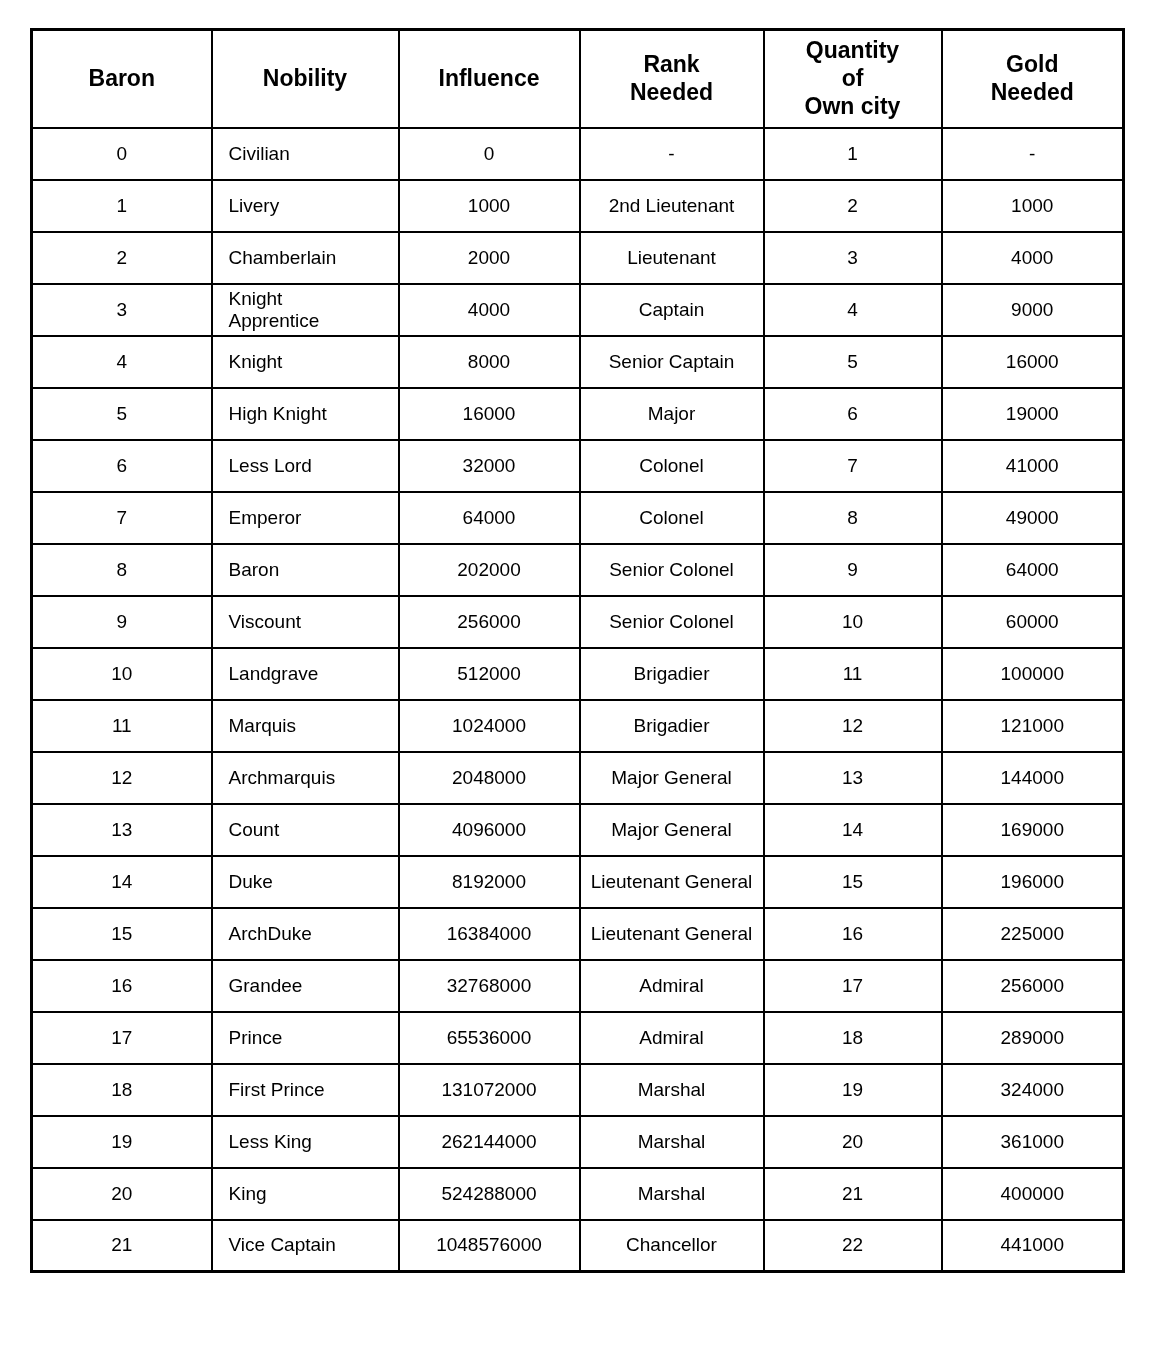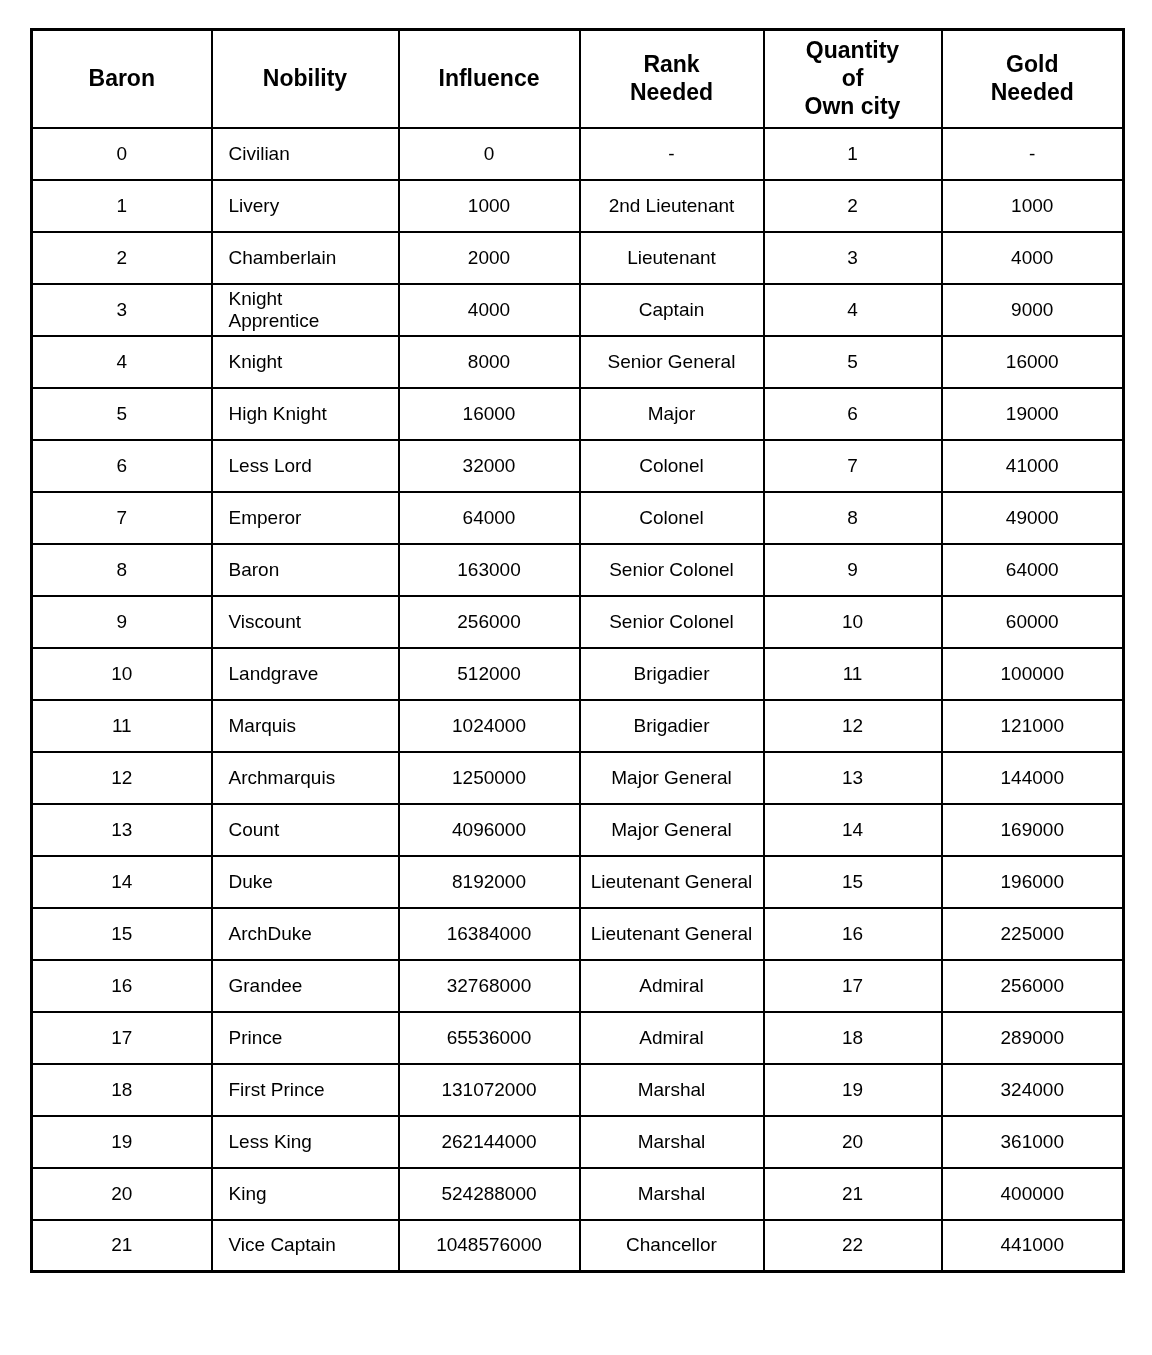--- a/index.html
+++ b/index.html
@@ -118,21 +118,21 @@
           <td class="col-1">Knight Apprentice</td>
           <td class="col-2">4000</td>
           <td class="col-3">Captain</td>
           <td class="col-4">4</td>
           <td class="col-5">9000</td>
         </tr>
         <tr>
           <td class="col-0">4</td>
           <td class="col-1">Knight</td>
           <td class="col-2">8000</td>
-          <td class="col-3">Senior General</td>
+          <td class="col-3">Senior Captain</td>
           <td class="col-4">5</td>
           <td class="col-5">16000</td>
         </tr>
         <tr>
           <td class="col-0">5</td>
           <td class="col-1">High Knight</td>
           <td class="col-2">16000</td>
           <td class="col-3">Major</td>
           <td class="col-4">6</td>
           <td class="col-5">19000</td>
@@ -149,21 +149,21 @@
           <td class="col-0">7</td>
           <td class="col-1">Emperor</td>
           <td class="col-2">64000</td>
           <td class="col-3">Colonel</td>
           <td class="col-4">8</td>
           <td class="col-5">49000</td>
         </tr>
         <tr>
           <td class="col-0">8</td>
           <td class="col-1">Baron</td>
-          <td class="col-2">163000</td>
+          <td class="col-2">202000</td>
           <td class="col-3">Senior Colonel</td>
           <td class="col-4">9</td>
           <td class="col-5">64000</td>
         </tr>
         <tr>
           <td class="col-0">9</td>
           <td class="col-1">Viscount</td>
           <td class="col-2">256000</td>
           <td class="col-3">Senior Colonel</td>
           <td class="col-4">10</td>
@@ -181,21 +181,21 @@
           <td class="col-0">11</td>
           <td class="col-1">Marquis</td>
           <td class="col-2">1024000</td>
           <td class="col-3">Brigadier</td>
           <td class="col-4">12</td>
           <td class="col-5">121000</td>
         </tr>
         <tr>
           <td class="col-0">12</td>
           <td class="col-1">Archmarquis</td>
-          <td class="col-2">1250000</td>
+          <td class="col-2">2048000</td>
           <td class="col-3">Major General</td>
           <td class="col-4">13</td>
           <td class="col-5">144000</td>
         </tr>
         <tr>
           <td class="col-0">13</td>
           <td class="col-1">Count</td>
           <td class="col-2">4096000</td>
           <td class="col-3">Major General</td>
           <td class="col-4">14</td>

